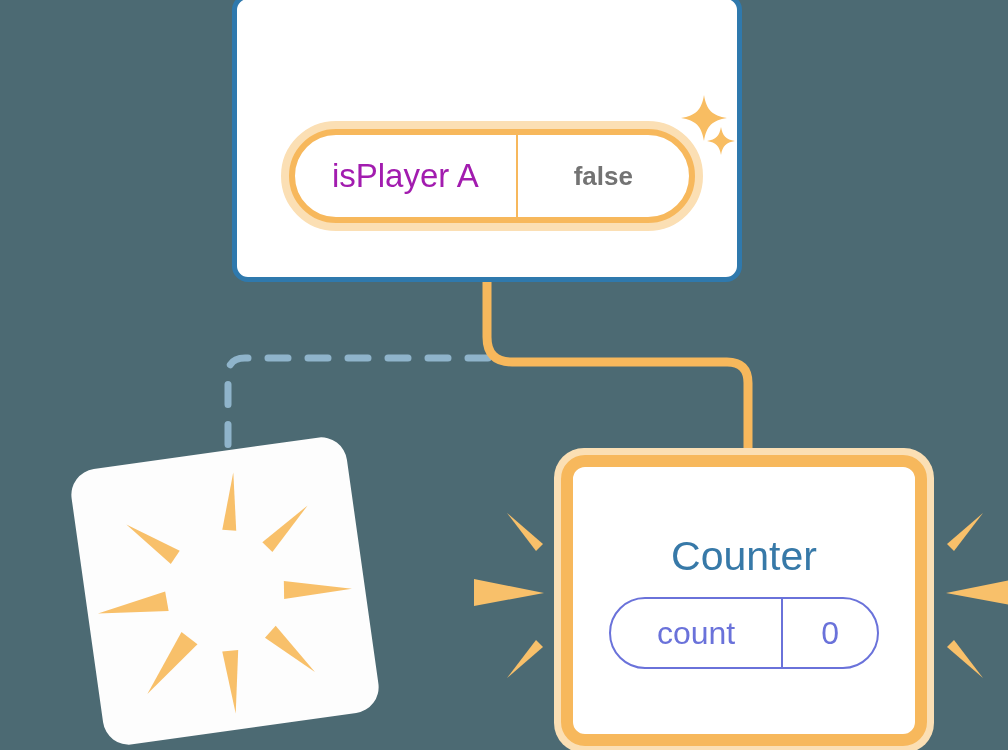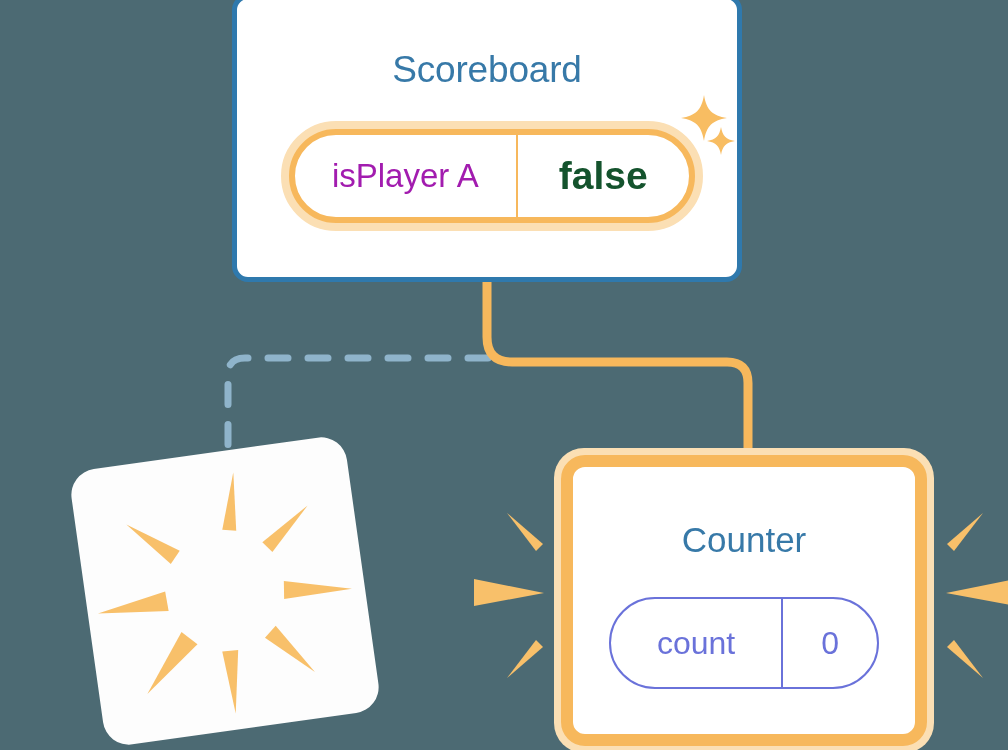--- a/index.html
+++ b/index.html
@@ -76,23 +76,23 @@
     justify-content: center;
     font-size: 33px;
     color: #a21caf;
     border-right: 2.5px solid #f7b85c;
   }
   .pill-val {
     flex: 1;
     display: flex;
     align-items: center;
     justify-content: center;
-    font-size: 39px;
+    font-size: 26px;
     font-weight: bold;
-    color: #14532d;
+    color: #737373;
   }
   
   .sparkle {
     position: absolute;
     z-index: 33;
   }
   
   .connector-svg {
     position: absolute;
     left: 0;
@@ -142,33 +142,33 @@
     box-sizing: border-box;
     border: 12px solid #f7b85c;
     border-radius: 24px;
     background: #ffffff;
     position: relative;
   }
   .counter-title {
     position: absolute;
     left: 0;
     right: 0;
-    top: 55px;
+    top: 69px;
     text-align: center;
-    font-size: 35px;
+    font-size: 41px;
     color: #3779a8;
     line-height: 1;
   }
   .pill-blue {
     position: absolute;
     left: 50%;
     transform: translateX(-50%);
     top: 130px;
     width: 270px;
-    height: 92px;
+    height: 72px;
     border-radius: 48px;
     box-sizing: border-box;
     border: 2.5px solid #6a72da;
     background: #ffffff;
     display: flex;
     align-items: stretch;
     overflow: hidden;
     text-align: center;
   }
   .pill-blue .pill-key {
@@ -194,21 +194,20 @@
 <div id="stage">
 
   <svg class="connector-svg" viewBox="0 0 1008 750" xmlns="http://www.w3.org/2000/svg">
 
     <path d="M 488 358 L 245 358 Q 228 358 228 375 L 228 492" fill="none" stroke="#8fb4cb" stroke-width="7" stroke-linecap="round" stroke-dasharray="20 20"></path>
 
     <path d="M 487 280 L 487 337 Q 487 362 512 362 L 727 362 Q 748 362 748 383 L 748 462" fill="none" stroke="#f7b85c" stroke-width="9" stroke-linecap="butt"></path>
   </svg>
 
   <div class="scoreboard-card">
-    <div class="scoreboard-title">Scoreboard</div>
 
     <div class="pill-orange">
       <div class="pill-orange-inner">
         <div class="pill-key">isPlayer A</div>
         <div class="pill-val">false</div>
       </div>
     </div>
   </div>
 
   <svg class="sparkle" style="left:679px; top:93px; width:50px; height:50px;" viewBox="0 0 50 50" xmlns="http://www.w3.org/2000/svg">

